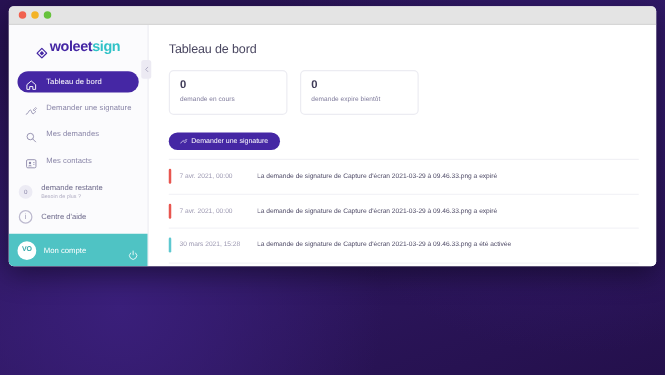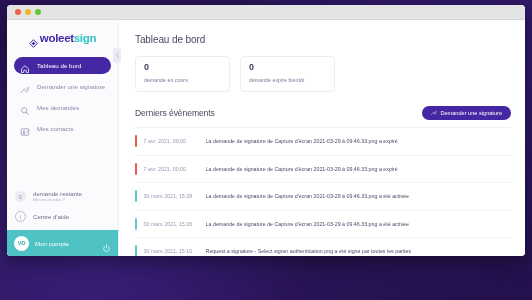--- a/index.html
+++ b/index.html
@@ -18,21 +18,21 @@
     position: absolute; inset: 0;
     background:
       radial-gradient(circle at 18% 82%, #3a1f7a 0%, rgba(58,31,122,0) 42%),
       radial-gradient(circle at 86% 14%, #331a6e 0%, rgba(51,26,110,0) 46%),
       linear-gradient(160deg, #281254 0%, #2e1760 55%, #24104c 100%);
   }
 
   #window {
     position: absolute;
     left: 7px; top: 5px;
-    width: 518px; height: 251px;
+    width: 518px; height: 208px;
     background: #ffffff;
     border-radius: 4px;
     overflow: hidden;
     box-shadow: 0 6px 22px rgba(0,0,0,0.45);
     display: flex;
     flex-direction: column;
   }
 
   
   #titlebar {
@@ -374,21 +374,20 @@
           <div class="num">0</div>
           <div class="cap">demande en cours</div>
         </div>
         <div class="stat-card">
           <div class="num">0</div>
           <div class="cap">demande expire bientôt</div>
         </div>
       </div>
 
       <div id="events-head">
-        <div id="events-title">Derniers évènements</div>
         <button id="request-btn">
           <span>
             <svg viewBox="0 0 20 20" width="6" height="6">
               <path d="M2 15 C5 15 6 8 8.5 8 C11 8 10 14 13 14 C15 14 16 11 17 10" fill="none" stroke="#ffffff" stroke-width="1.6" stroke-linecap="round"></path>
               <path d="M13 8 L17 4 L18.5 5.5 L14.5 9.5 Z" fill="none" stroke="#ffffff" stroke-width="1.4"></path>
             </svg>
           </span>
           <span>Demander une signature</span>
         </button>
       </div>

